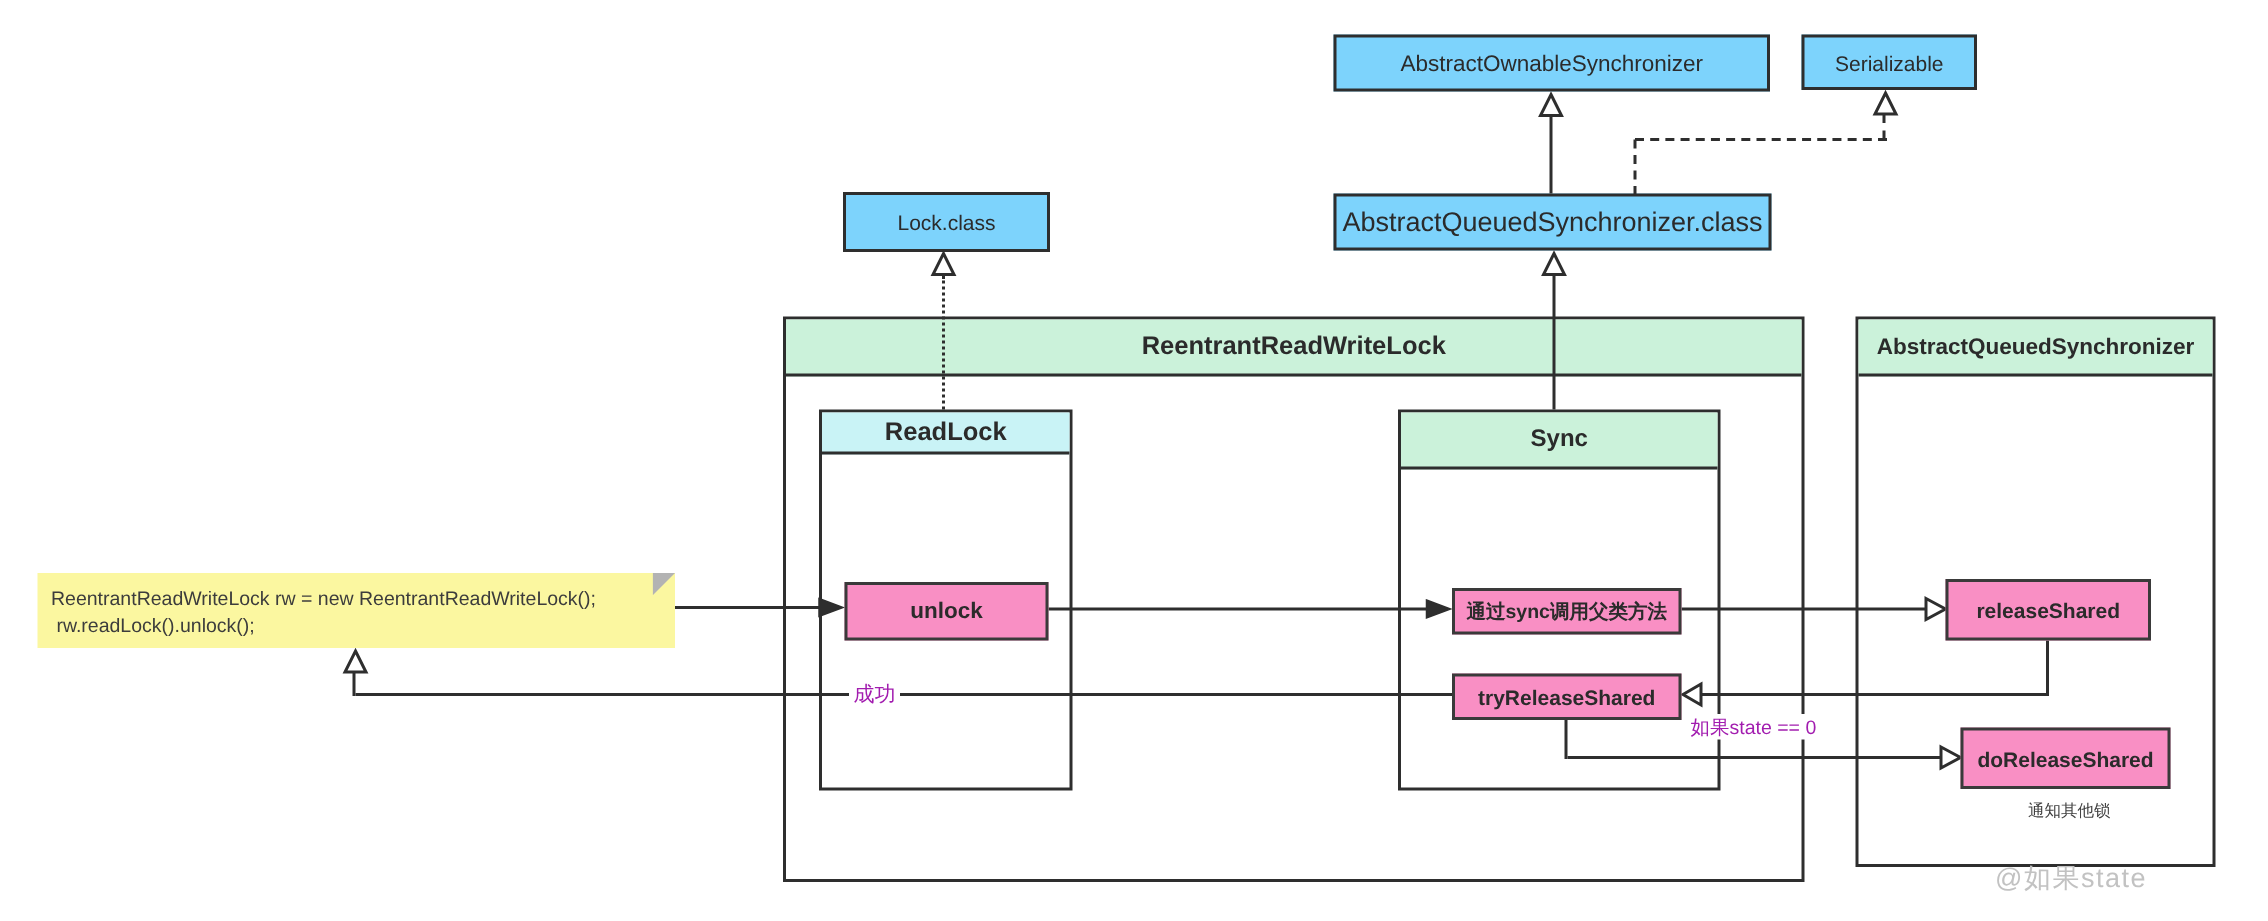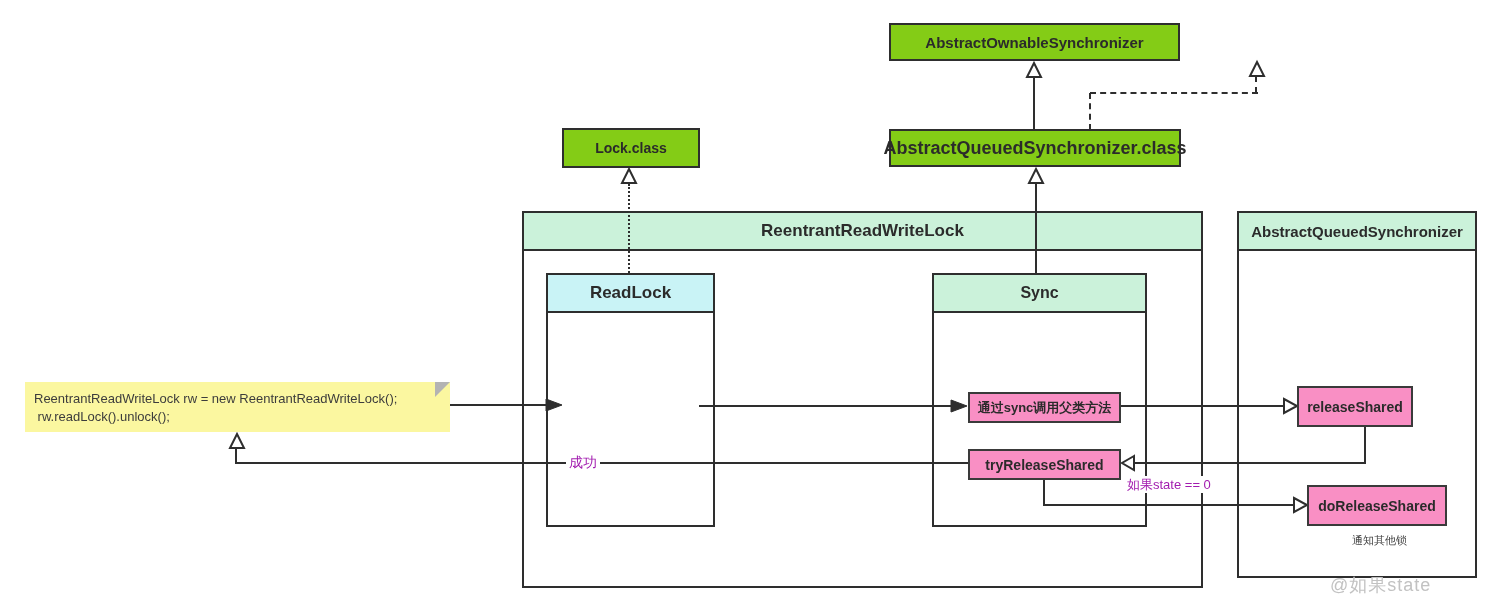--- a/index.html
+++ b/index.html
@@ -9,23 +9,23 @@
     --note-yellow:#fbf7a0;
     --line:#2e2e2e;
     --watermark-gray:#c2c2c2;
   }
   *{box-sizing:border-box;margin:0;padding:0}
   html,body{background:#fff}
   body{font-family:"Liberation Sans","DejaVu Sans",sans-serif;color:#2b2b2b}
   .stage{position:relative;width:1512px;height:614px;background:#fff;overflow:hidden}
 
   
-  .box{position:absolute;background:#84cc16;border:2px solid var(--line);
+  .box{position:absolute;background:#7dd3fc;border:2px solid var(--line);
        display:flex;align-items:center;justify-content:center;
-       font-weight:bold;text-align:center;white-space:nowrap}
+       font-weight:normal;text-align:center;white-space:nowrap}
   .container{position:absolute;border:2px solid var(--line);background:#fff}
   .c-hdr{width:100%;display:flex;align-items:center;justify-content:center;
          font-weight:bold;border-bottom:2px solid var(--line)}
   .green{background:var(--header-green)}
   .cyan{background:var(--header-cyan)}
   .method{position:absolute;background:var(--method-pink);border:2px solid #3a3a3a;
           display:flex;align-items:center;justify-content:center;
           font-weight:bold;white-space:nowrap}
 
   
@@ -52,33 +52,34 @@
 
   .watermark{position:absolute;font-size:18px;color:var(--watermark-gray);
              letter-spacing:1px;white-space:nowrap}
 </style>
 </head>
 <body>
 
 <div class="stage">
 
   <div class="box" style="left:889px;top:23px;width:291px;height:38px;font-size:15px">AbstractOwnableSynchronizer</div>
+  <div class="box" style="left:1201px;top:23px;width:117px;height:37px;font-size:14px">Serializable</div>
   <div class="box" style="left:562px;top:128px;width:138px;height:40px;font-size:14px">Lock.class</div>
   <div class="box" style="left:889px;top:129px;width:292px;height:38px;font-size:18px">AbstractQueuedSynchronizer.class</div>
 
   <div class="container" style="left:522px;top:211px;width:681px;height:377px">
     <div class="c-hdr green" style="height:38px;font-size:17px">ReentrantReadWriteLock</div>
   </div>
 
   <div class="container" style="left:1237px;top:211px;width:240px;height:367px">
     <div class="c-hdr green" style="height:38px;font-size:15px">AbstractQueuedSynchronizer</div>
   </div>
 
   <div class="container" style="left:546px;top:273px;width:169px;height:254px">
-    <div class="c-hdr cyan" style="height:38px;font-size:17px">ReadLock</div>
+    <div class="c-hdr cyan" style="height:28px;font-size:17px">ReadLock</div>
   </div>
 
   <div class="container" style="left:932px;top:273px;width:215px;height:254px">
     <div class="c-hdr green" style="height:38px;font-size:16px">Sync</div>
   </div>
 
   <div class="hline" style="left:450px;top:404px;width:96px"></div>
   <svg class="ah" style="left:545px;top:398px" width="18" height="14">
       <polygon class="filled" points="1,1 17,7 1,13"></polygon>
     </svg>
@@ -126,23 +127,24 @@
       <polygon class="open" points="8,2 15,16 1,16"></polygon>
     </svg>
 
   <div class="vdash" style="left:1089px;top:93px;height:37px"></div>
   <div class="hdash" style="left:1090px;top:92px;width:168px"></div>
   <div class="vdash" style="left:1255px;top:76px;height:17px"></div>
   <svg class="ah" style="left:1249px;top:60px" width="16" height="17">
       <polygon class="open" points="8,2 15,16 1,16"></polygon>
     </svg>
 
+  <div class="method" style="left:563px;top:388px;width:136px;height:39px;font-size:15px">unlock</div>
   <div class="method" style="left:968px;top:392px;width:153px;height:31px;font-size:13px">通过sync调用父类方法</div>
   <div class="method" style="left:968px;top:449px;width:153px;height:31px;font-size:14px">tryReleaseShared</div>
-  <div class="method" style="left:1297px;top:386px;width:116px;height:41px;font-size:14px">releaseShared</div>
+  <div class="method" style="left:1297px;top:386px;width:137px;height:41px;font-size:14px">releaseShared</div>
   <div class="method" style="left:1307px;top:485px;width:140px;height:41px;font-size:14px">doReleaseShared</div>
 
   <div class="lbl" style="left:566px;top:454px;font-size:14px">成功</div>
   <div class="lbl" style="left:1124px;top:476px">如果state == 0</div>
   <div class="plain-lbl" style="left:1352px;top:533px">通知其他锁</div>
 
   <div class="note" style="left:25px;top:382px;width:425px;height:50px">
     <div class="fold"></div>
     <div class="note-body">
       <div class="note-line">ReentrantReadWriteLock rw = new ReentrantReadWriteLock();</div>

